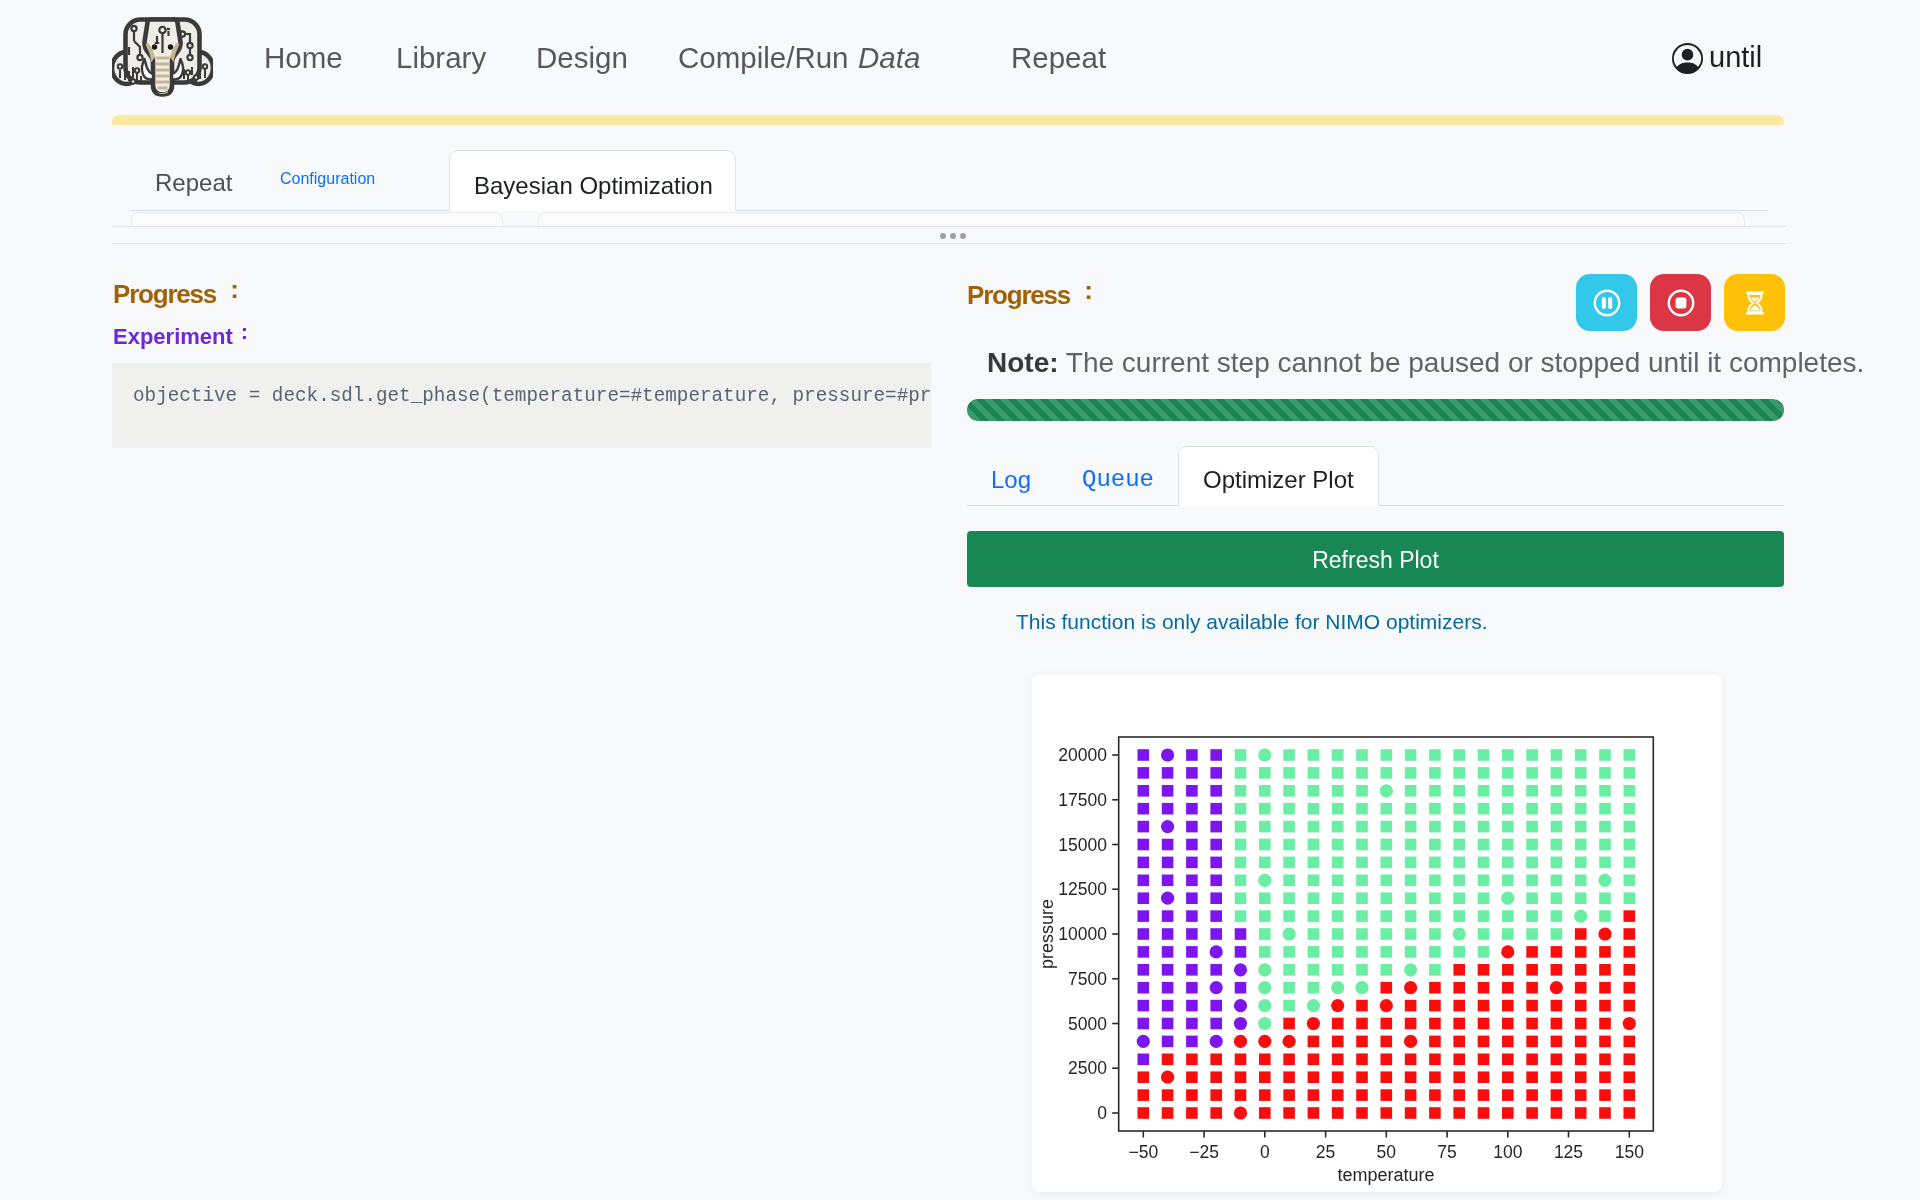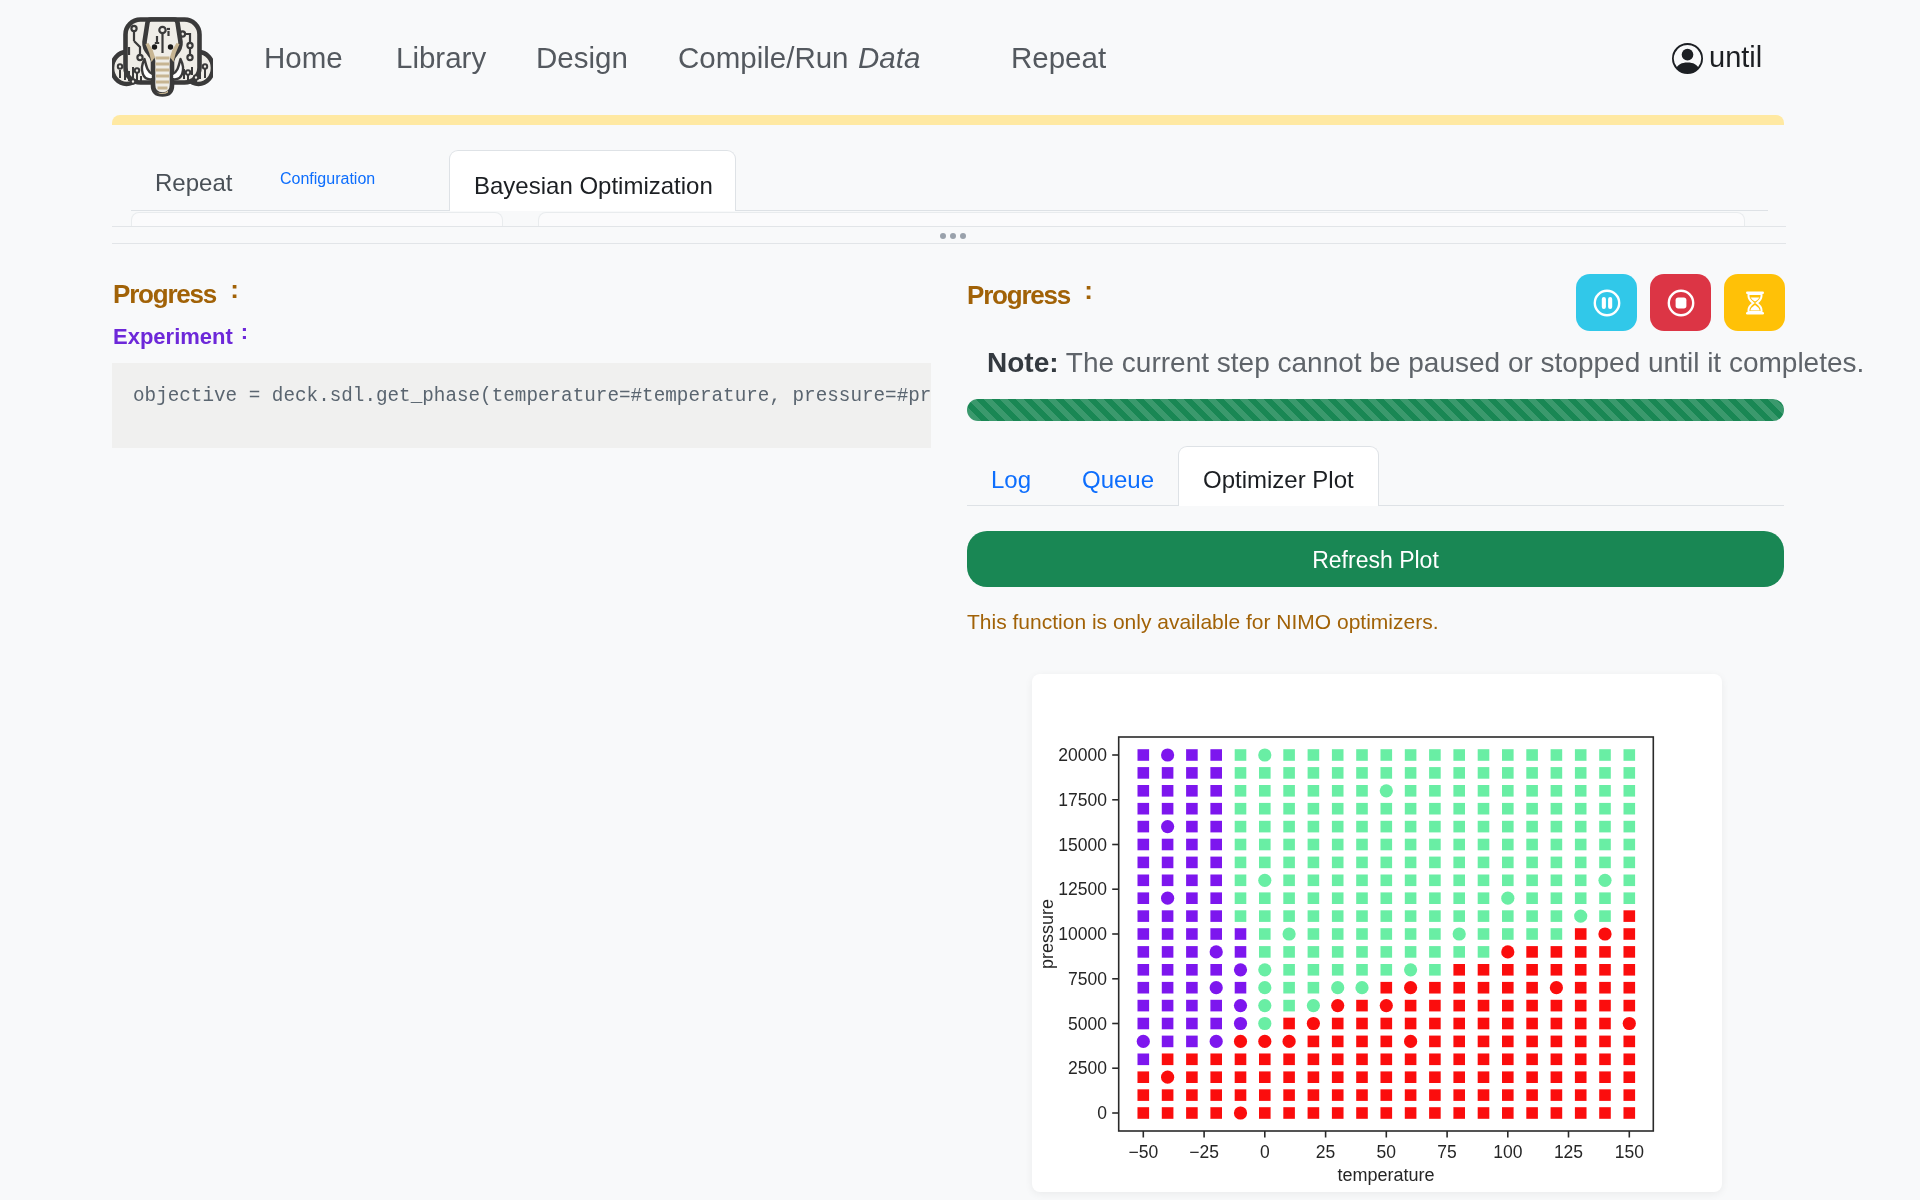--- a/index.html
+++ b/index.html
@@ -146,28 +146,28 @@
   </div>
 
   <div class="abs" style="left:967px;top:349px;font-size:28px;line-height:1;margin-left:20px;"><b style="color:#343a40;">Note:</b> <span style="color:#5f646a;">The current step cannot be paused or stopped until it completes.</span></div>
 
   <div class="abs" style="left:967px;top:399px;width:817px;height:22px;border-radius:11px;background-color:#198754;background-image:linear-gradient(45deg,rgba(255,255,255,.15) 25%,transparent 25%,transparent 50%,rgba(255,255,255,.15) 50%,rgba(255,255,255,.15) 75%,transparent 75%,transparent);background-size:16px 16px;"></div>
 
   <div class="hline" style="left:967px;top:505px;width:211px;"></div>
   <div class="hline" style="left:1379px;top:505px;width:405px;"></div>
   <div class="abs" style="left:1178px;top:446px;width:201px;height:60px;background:#fff;border:1px solid #dee2e6;border-bottom:none;border-radius:9px 9px 0 0;"></div>
   <span class="abs" style="left:991px;top:468px;font-size:24px;color:#0d6efd;line-height:1;">Log</span>
-  <span class="abs" style="left:1082px;top:468px;font-size:24px;color:#0d6efd;line-height:1;">Queue</span>
+  <span class="abs" style="left:1082px;top:468px;font-size:24px;color:#0d6efd;line-height:1;font-family:Liberation Mono, monospace;">Queue</span>
   <span class="abs" style="left:1203px;top:468px;font-size:24px;color:#1c1f23;line-height:1;">Optimizer Plot</span>
 
-  <div class="abs" style="left:967px;top:531px;width:817px;height:56px;background:#198754;border-radius:20px;">
+  <div class="abs" style="left:967px;top:531px;width:817px;height:56px;background:#198754;border-radius:4px;">
     <div style="position:absolute;left:0;right:0;top:18px;text-align:center;font-size:23px;color:#fff;line-height:1;">Refresh Plot</div>
   </div>
 
-  <div class="abs" style="left:967px;top:611px;font-size:21px;color:#a16207;line-height:1;">This function is only available for NIMO optimizers.</div>
+  <div class="abs" style="left:1016px;top:611px;font-size:21px;color:#0369a1;line-height:1;">This function is only available for NIMO optimizers.</div>
 
   <div class="abs" style="left:1032px;top:674px;width:690px;height:518px;background:#fff;border-radius:8px;box-shadow:0 2px 8px rgba(0,0,0,0.06);">
 <svg width="690" height="518" viewBox="0 0 690 518" style="position:absolute;left:0;top:0">
 <defs>
         <filter id="mb" x="-30%" y="-30%" width="160%" height="160%">
           <feGaussianBlur stdDeviation="0.55"></feGaussianBlur>
         </filter>
       </defs>
 <g filter="url(#mb)">
 <rect x="105.5" y="433.2" width="11.6" height="11.6" fill="#fb0d0d"></rect>

